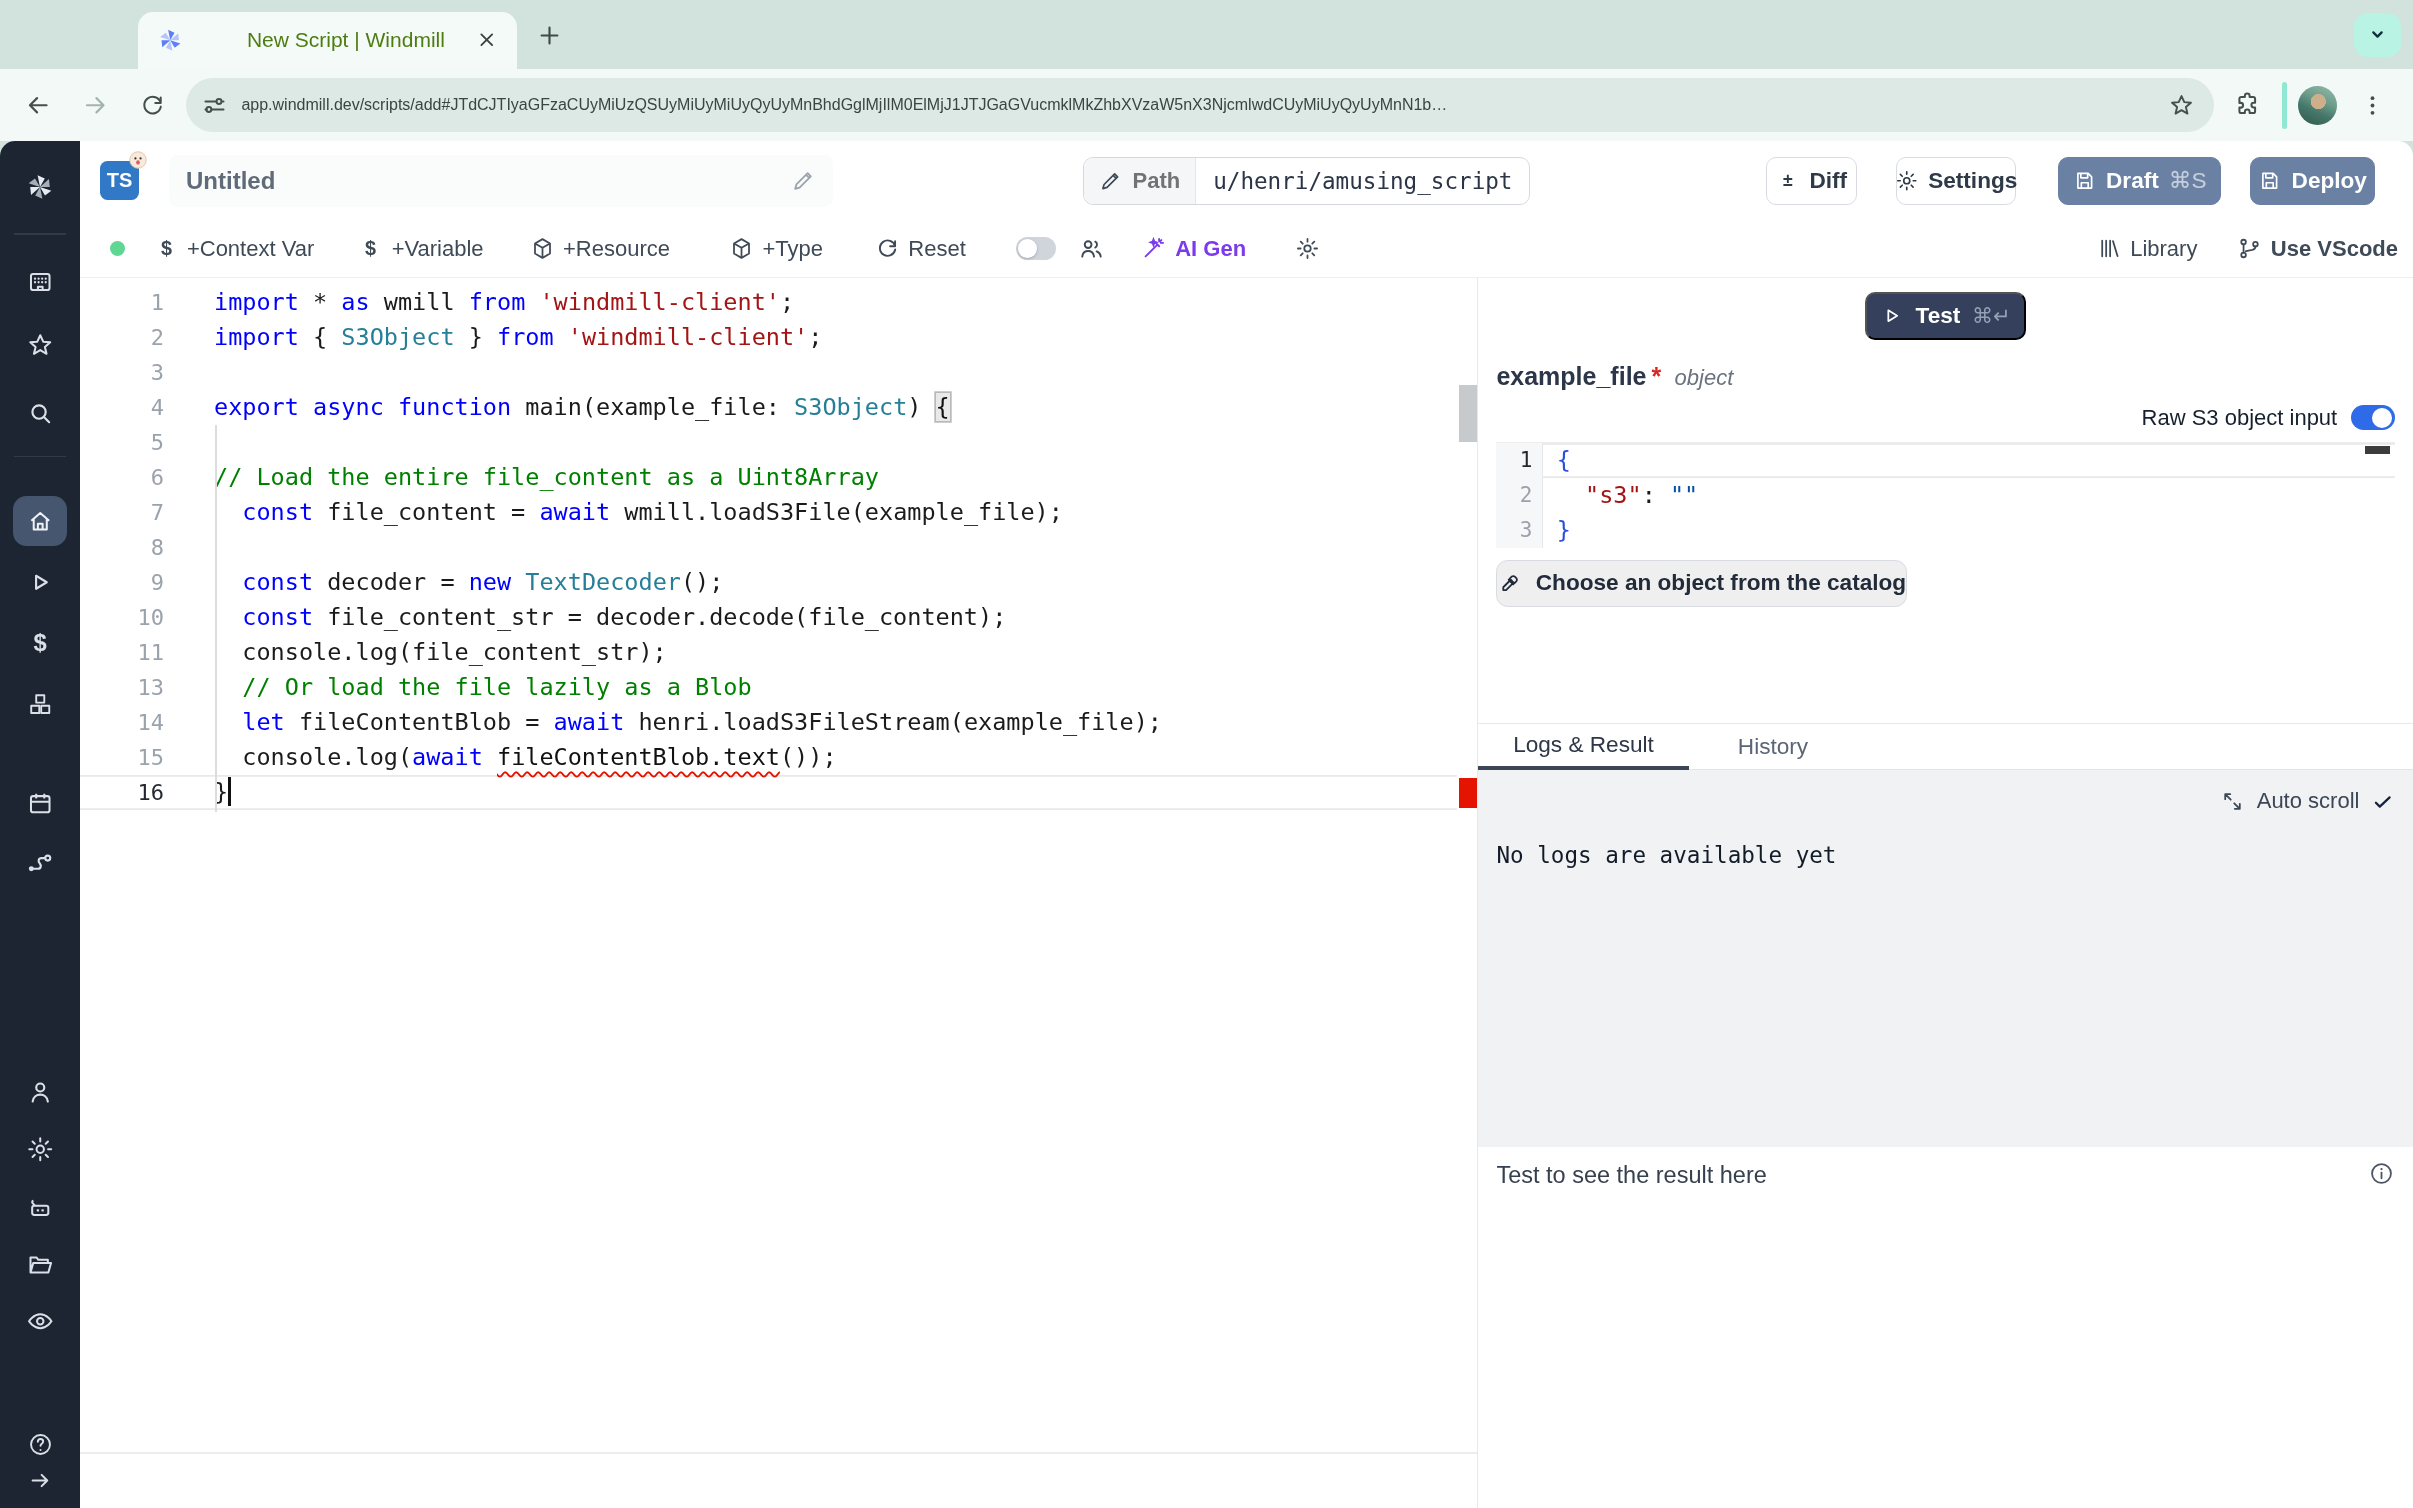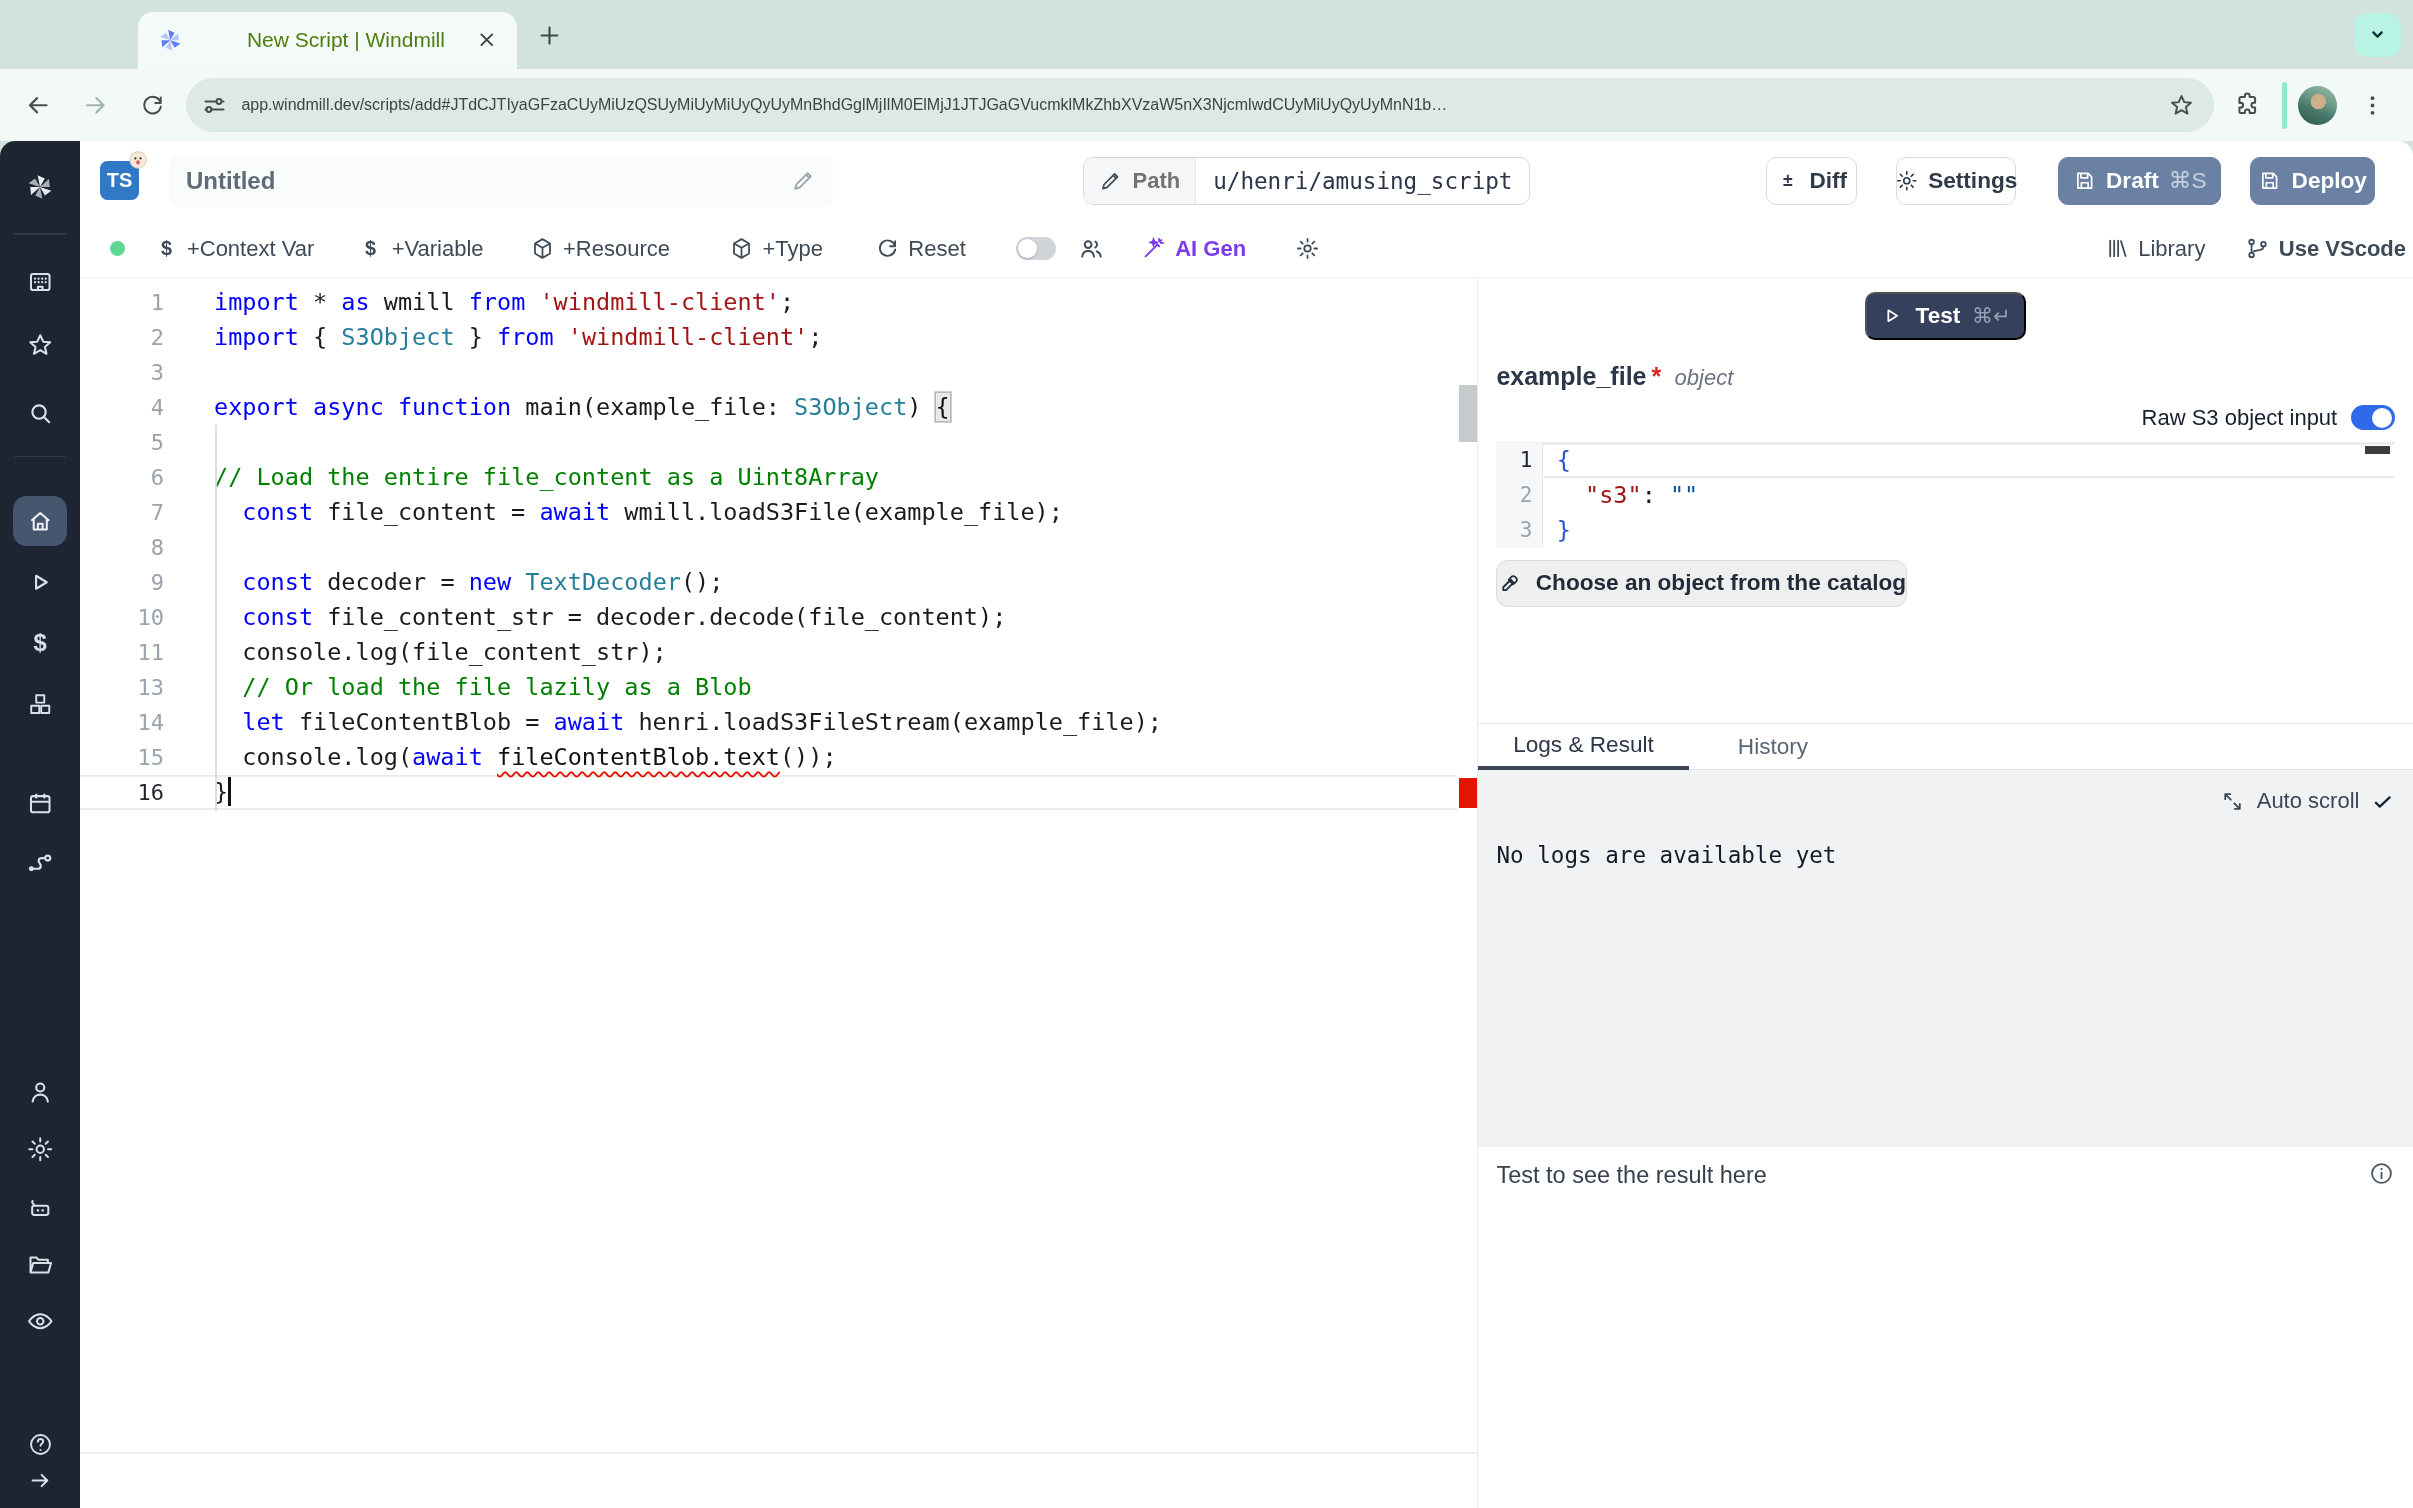--- a/index.html
+++ b/index.html
@@ -57,21 +57,21 @@
              font-size:22px; font-weight:600; color:#737373; border-right:1.7px solid #e4e7ea; }
   .pathval { display:flex; align-items:center; padding:0 17px; font-size:22.6px; color:#2b3547; }
   .hbtn { height:48px; border:1.7px solid #d8dce2; border-radius:10px; background:#fff; display:flex;
           align-items:center; justify-content:center; gap:10px; font-size:22.6px; font-weight:600; color:#2f3a48; }
   .hbtn.slate { background:#6a81a3; border-color:#6a81a3; color:#fff; }
   .kbd { opacity:.62; font-weight:400; }
   .spacer { flex:1; }
 
   
   .toolbar { height:58px; border-bottom:1.7px solid #eceff1; display:flex; align-items:center;
-             padding:0 7px 0 0; font-size:22px; color:#3f4a57; flex:0 0 auto; }
+             padding:0 15px 0 0; font-size:22px; color:#3f4a57; flex:0 0 auto; }
   .titem { display:flex; align-items:center; gap:8.4px; white-space:nowrap; }
   .dot { width:15px; height:15px; border-radius:50%; background:#5fd793; margin-left:30px; }
   .toggle-off { width:40px; height:23.5px; border-radius:11.7px; background:#cfd5db; position:relative; }
   .toggle-off::after { content:""; position:absolute; left:2.5px; top:2.5px; width:18.4px; height:18.4px;
                        border-radius:50%; background:#fff; box-shadow:0 0.8px 2.5px rgba(0,0,0,.25); }
   .aigen { color:#7c3aed; font-weight:600; }
 
   
   .workarea { flex:1; display:flex; min-height:0; }
   .editor { flex:1; position:relative; background:#fff; border-right:1.7px solid #e5e8ec; min-width:0; }

